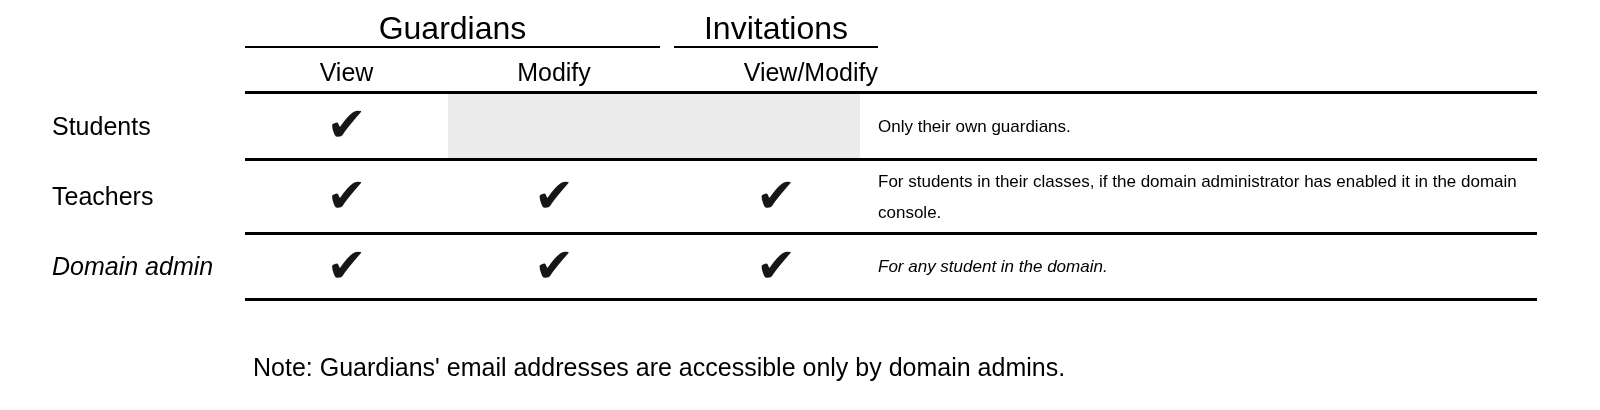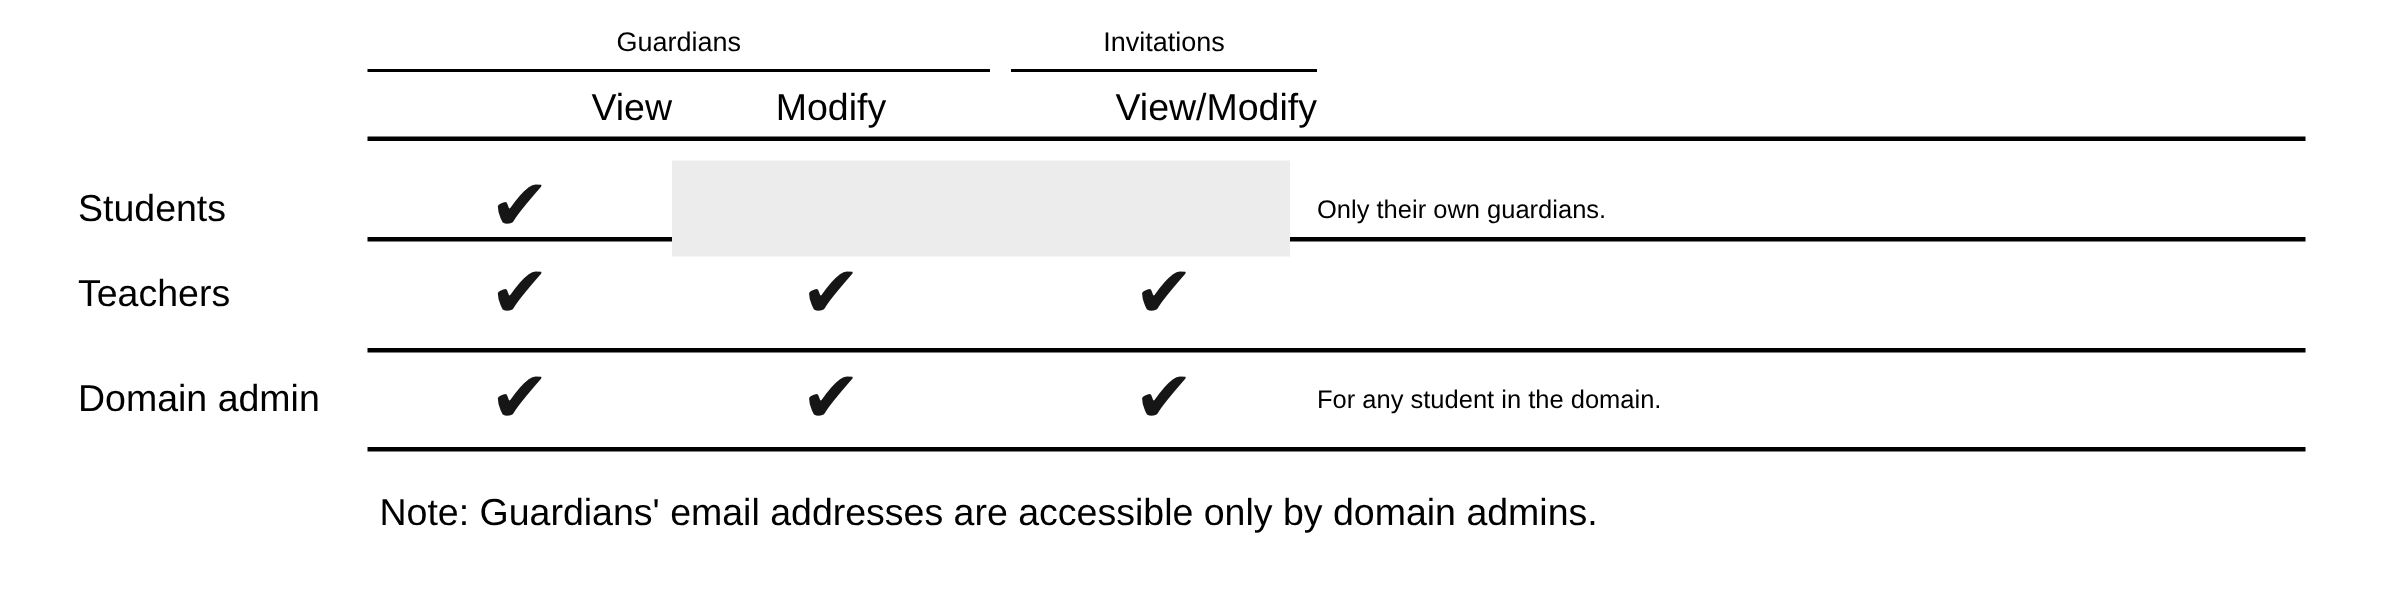--- a/index.html
+++ b/index.html
@@ -7,21 +7,21 @@
     position:relative;
     width:1600px;height:410px;
     background:#ffffff;
     font-family:"Liberation Sans", sans-serif;
     color:#000;
     overflow:hidden;
   }
   .rule{position:absolute;background:#000;}
   .ghdr{
     position:absolute;top:13px;height:30px;line-height:30px;
-    text-align:center;font-size:18px;
+    text-align:center;font-size:32px;
   }
   .chdr{
     position:absolute;top:58px;height:28px;line-height:28px;
     text-align:center;font-size:25px;
   }
   .rowlabel{
     position:absolute;left:52px;width:200px;
     display:flex;align-items:center;
     font-size:25px;
   }
@@ -36,31 +36,31 @@
     line-height:1;
     transform:translateY(-2px);
   }
   .shade{position:absolute;left:448px;width:412px;background:#ececec;}
   .note{
     position:absolute;left:878px;width:648px;
     display:flex;align-items:center;
     font-size:17px;line-height:31px;
   }
   .footnote{
-    position:absolute;left:253px;top:327px;
+    position:absolute;left:253px;top:352px;
     font-size:25px;line-height:30px;
   }
   
-  .col-view{left:245px;width:203px;text-align:right;}
+  .col-view{left:245px;width:203px;}
   .col-modify{left:448px;width:212px;}
   .col-viewmodify{left:674px;width:204px;text-align:right;}
   
-  .row1{top:94px;height:64px;margin-top:13px;}
+  .row1{top:94px;height:64px;}
   .row2{top:161px;height:71px;}
-  .row3{top:235px;height:63px;}
+  .row3{top:235px;height:63px;font-style:italic;}
 </style>
 </head>
 <body>
 
 <div class="canvas">
 
   <div class="ghdr" style="left:245px;width:415px;">Guardians</div>
   <div class="ghdr" style="left:674px;width:204px;">Invitations</div>
 
   <div class="rule" style="left:245px;top:46px;width:415px;height:2px;"></div>
@@ -87,20 +87,21 @@
   <div class="rowlabel row2">Teachers</div>
   <div class="cell col-view row2">
     <span class="check">✔</span>
   </div>
   <div class="cell col-modify row2">
     <span class="check">✔</span>
   </div>
   <div class="cell col-viewmodify row2">
     <span class="check">✔</span>
   </div>
+  <div class="note row2">For students in their classes, if the domain administrator has enabled it in the domain console.</div>
 
   <div class="rowlabel row3">Domain admin</div>
   <div class="cell col-view row3">
     <span class="check">✔</span>
   </div>
   <div class="cell col-modify row3">
     <span class="check">✔</span>
   </div>
   <div class="cell col-viewmodify row3">
     <span class="check">✔</span>

